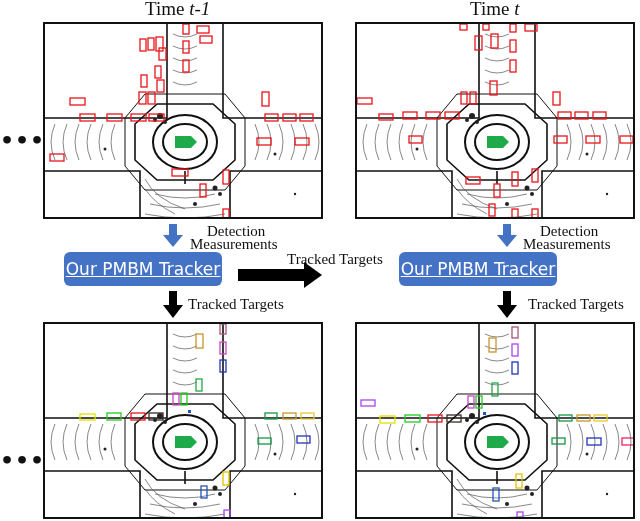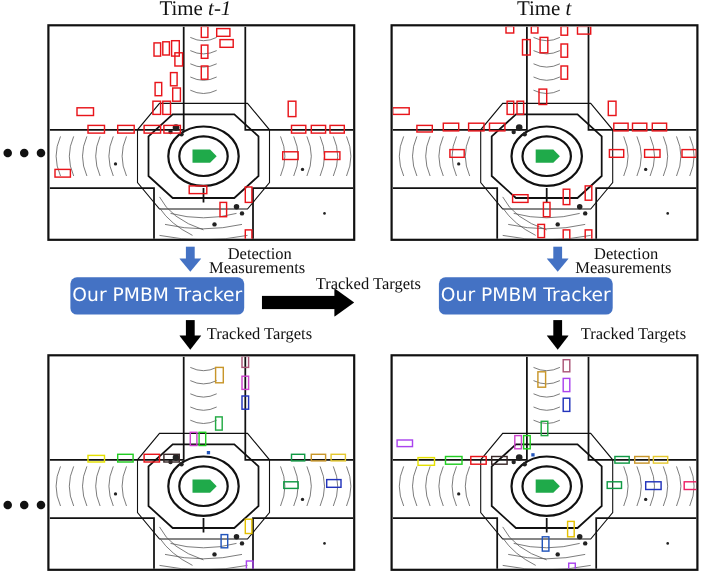--- a/index.html
+++ b/index.html
@@ -3,21 +3,21 @@
 <meta charset="utf-8">
 <style>
   html, body { margin:0; padding:0; background:#ffffff; }
   body { width:640px; height:521px; position:relative; overflow:hidden; font-family:"Liberation Serif", serif; }
   .title { position:absolute; font-size:19px; color:#111; white-space:nowrap; }
   .title i { font-style:italic; }
   .frame { position:absolute; width:280px; height:197px; border:2px solid #111; background:#fff; overflow:hidden; box-sizing:border-box; }
   .frame svg { position:absolute; left:0; top:0; }
   .dots { position:absolute; font-size:22px; letter-spacing:1px; color:#111; font-family:"DejaVu Sans", sans-serif; font-weight:bold; }
   .tracker { position:absolute; width:158px; height:34px; background:#4472c4; border-radius:6px; color:#fff;
-             font-family:"DejaVu Sans", sans-serif; font-size:17px; display:flex; align-items:center; justify-content:center; }
+             font-family:"DejaVu Sans", sans-serif; font-size:17px; display:flex; align-items:center; justify-content:center;text-decoration:underline; }
   .label { position:absolute; font-size:15px; line-height:14px; color:#111; white-space:nowrap; }
   .arrow-down { position:absolute; }
 </style>
 </head>
 <body>
 
 <div class="title" style="left:145px; top:-2px;">
   <span>Time </span><i>t-1</i>
 </div>
 <div class="title" style="left:470px; top:-2px;">

